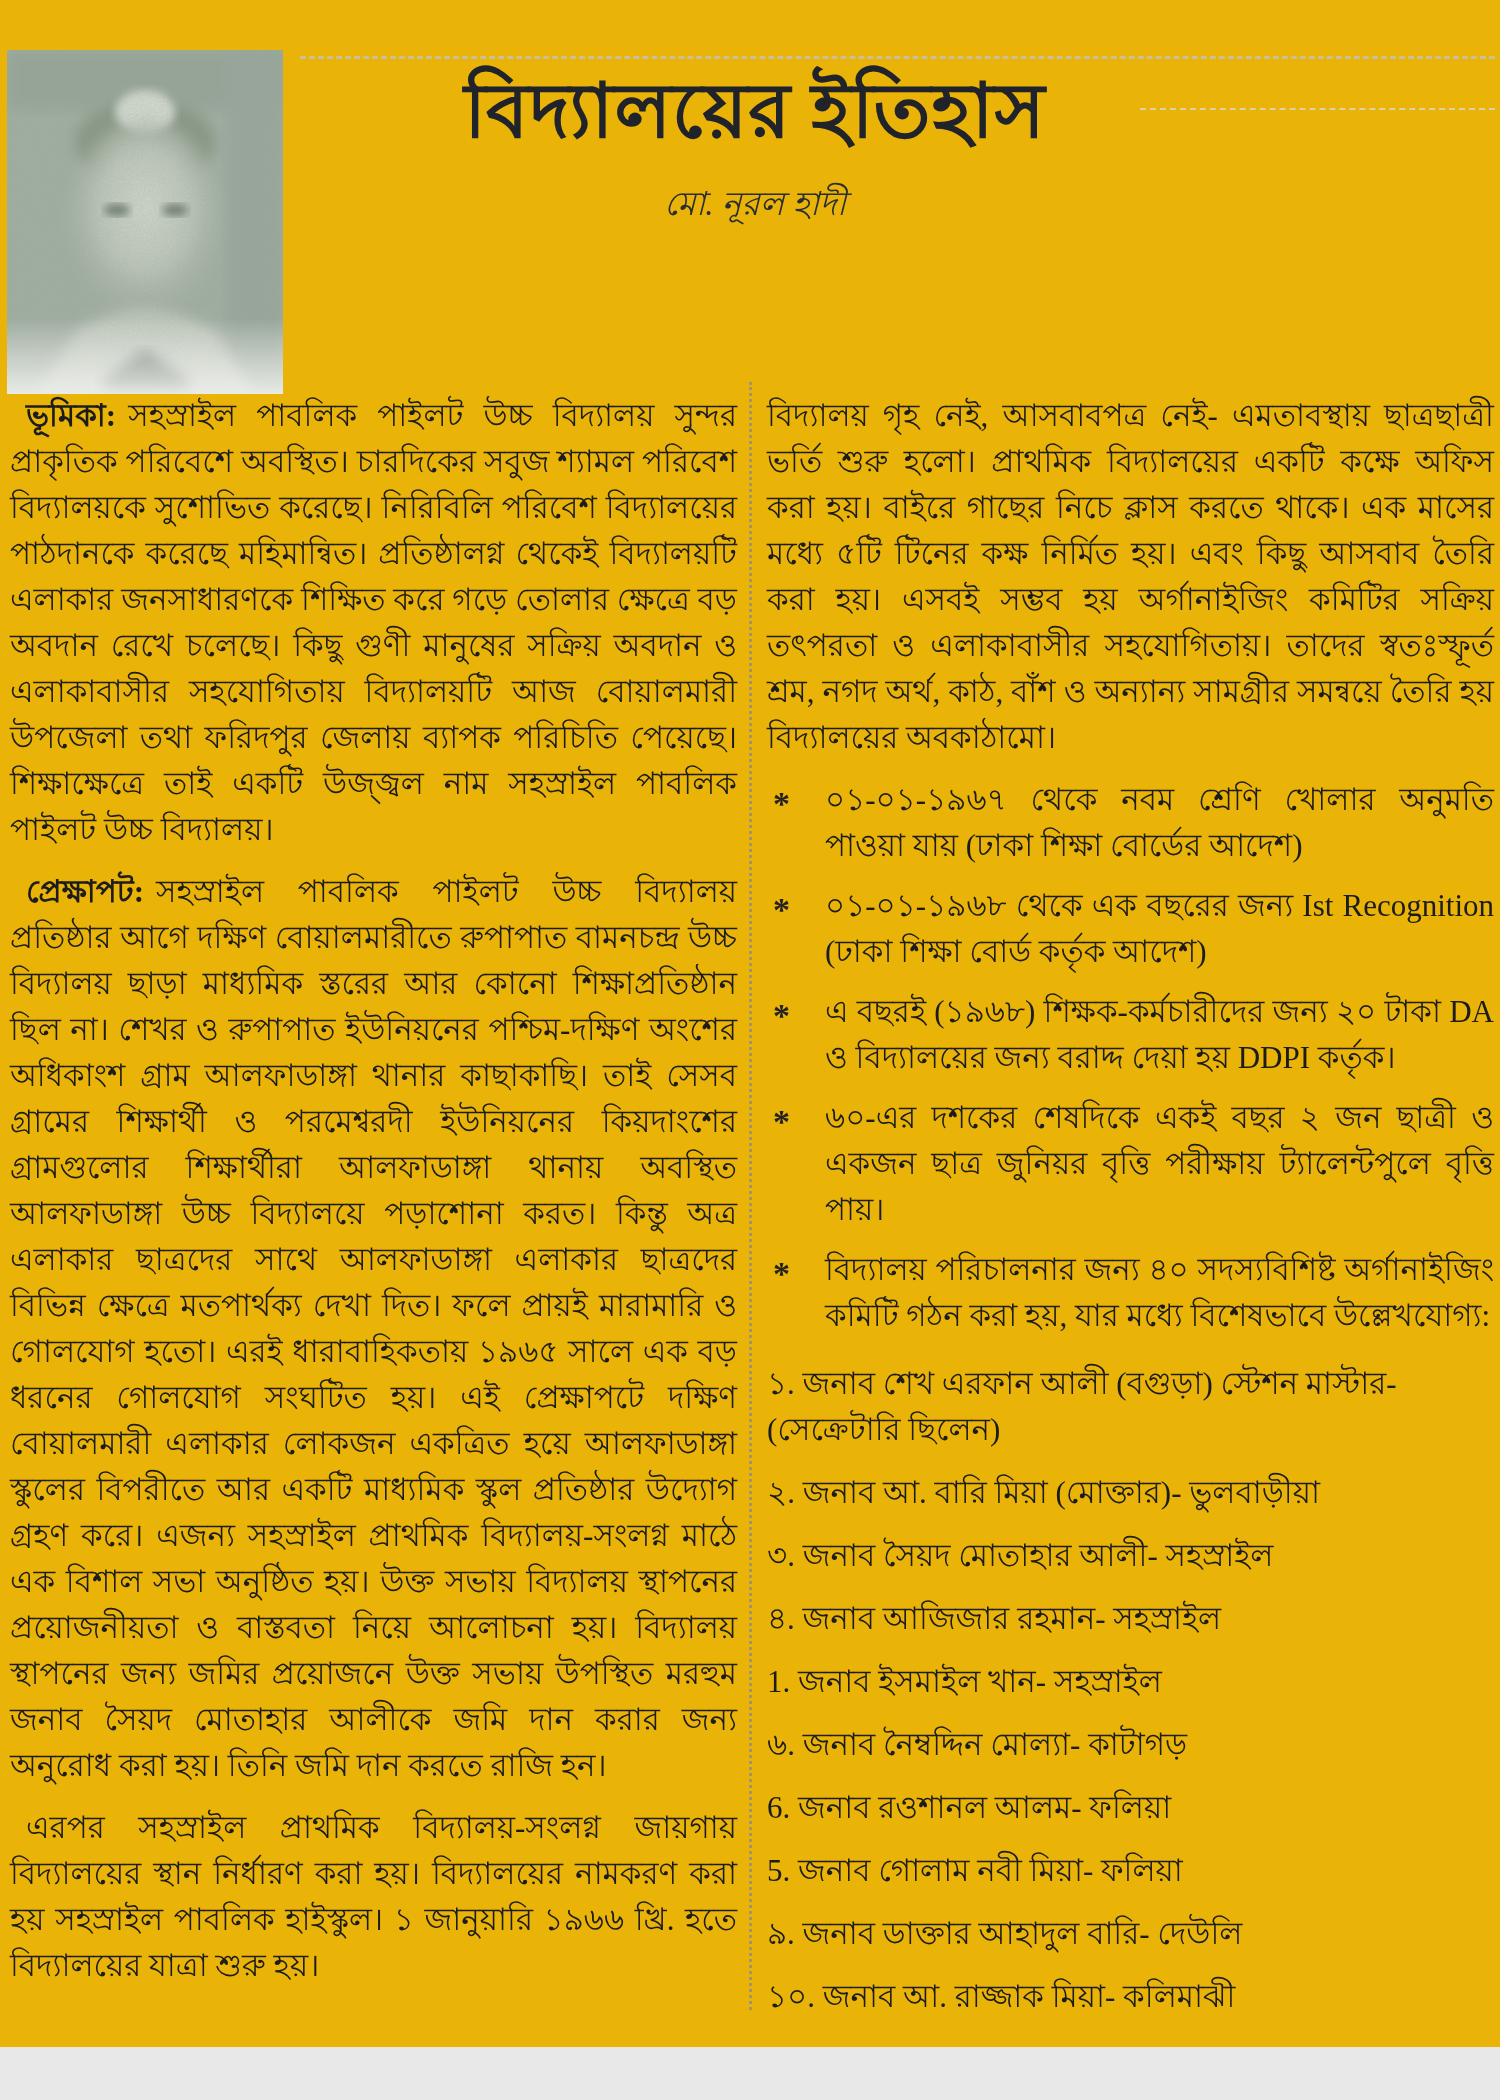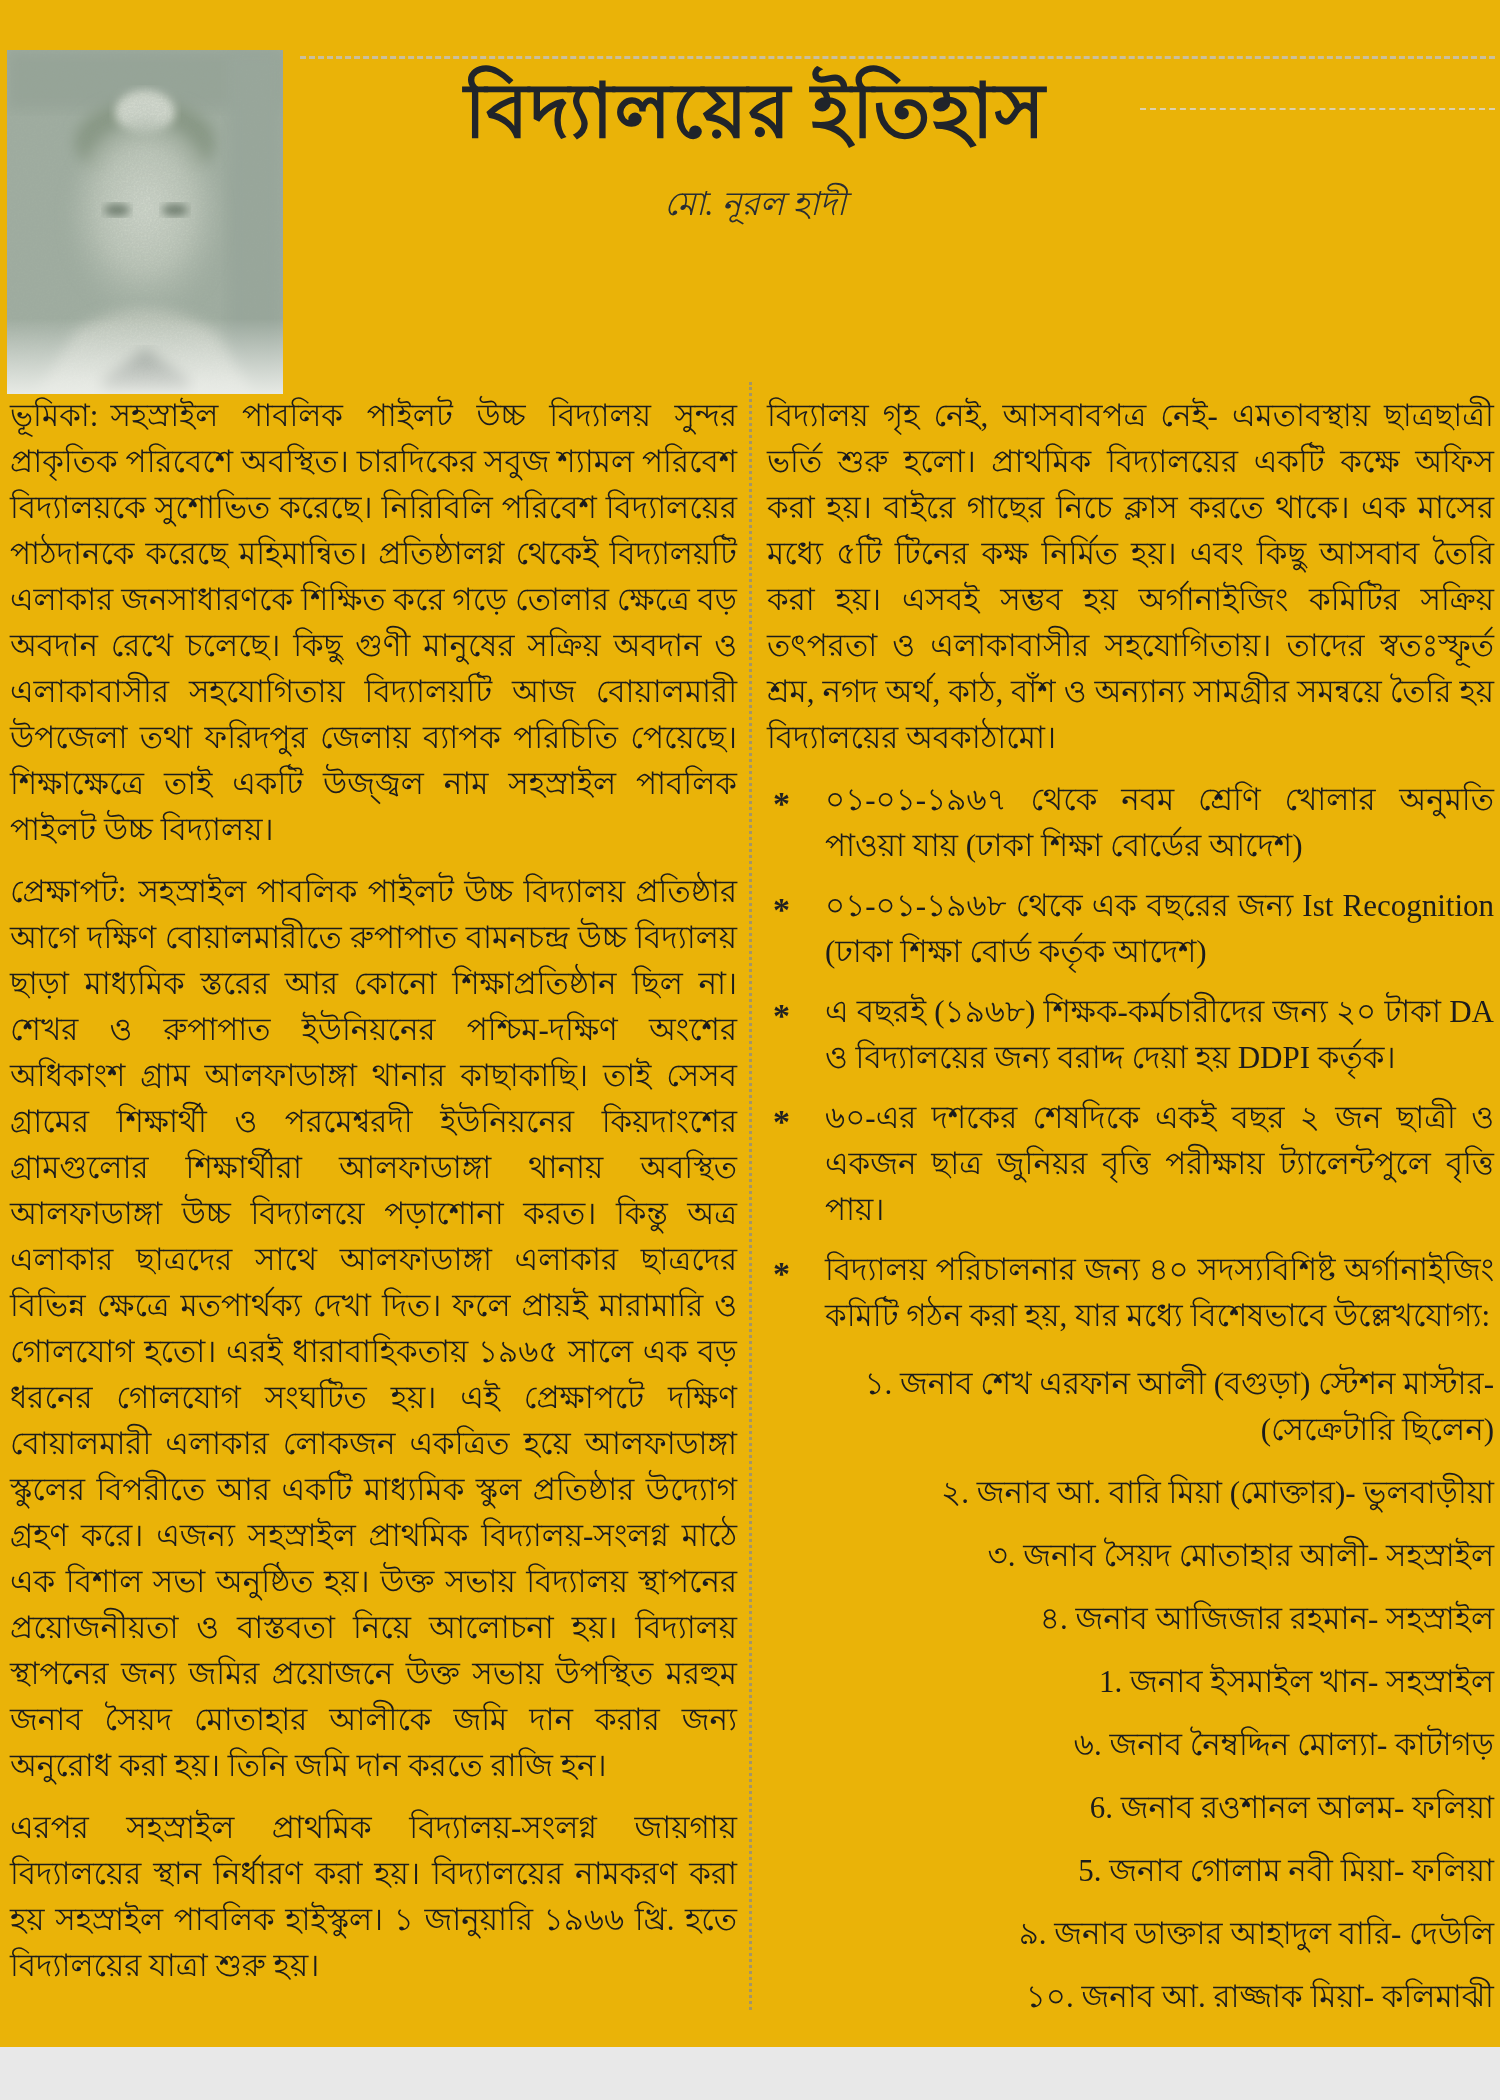--- a/index.html
+++ b/index.html
@@ -50,32 +50,32 @@
   
   .col {
     position:absolute; top:393px; width:727px;
     font-size:31px; line-height:46px;
     text-align:justify;
     color:#1c1c1c;
   }
   .col-left  { left:10px; }
   .col-right { left:767px; }
   .para { margin:0 0 16px 0; }
-  .lead { font-weight:400; margin-right:12px; }
+  .lead { font-weight:700; margin-right:12px;margin-left:16px; }
   .lead:empty { margin-right:0; }
   
   .bullet { position:relative; margin:0 0 14px 0; padding-left:58px; }
   .bullet .mark {
     position:absolute; left:6px; top:4px;
     font-size:34px; font-weight:700; color:#222;
   }
   .bullet .btext { display:block; text-align:justify; }
   
   .committee { margin-top:22px; }
-  .li-item { margin:0 0 17px 0; text-align:right; }
+  .li-item { margin:0 0 17px 0; text-align:left; }
 </style>
 </head>
 <body>
 
 <div class="page">
 
   <div class="top-rule"></div>
   <div class="top-rule-2"></div>
 
   <div class="photo">

